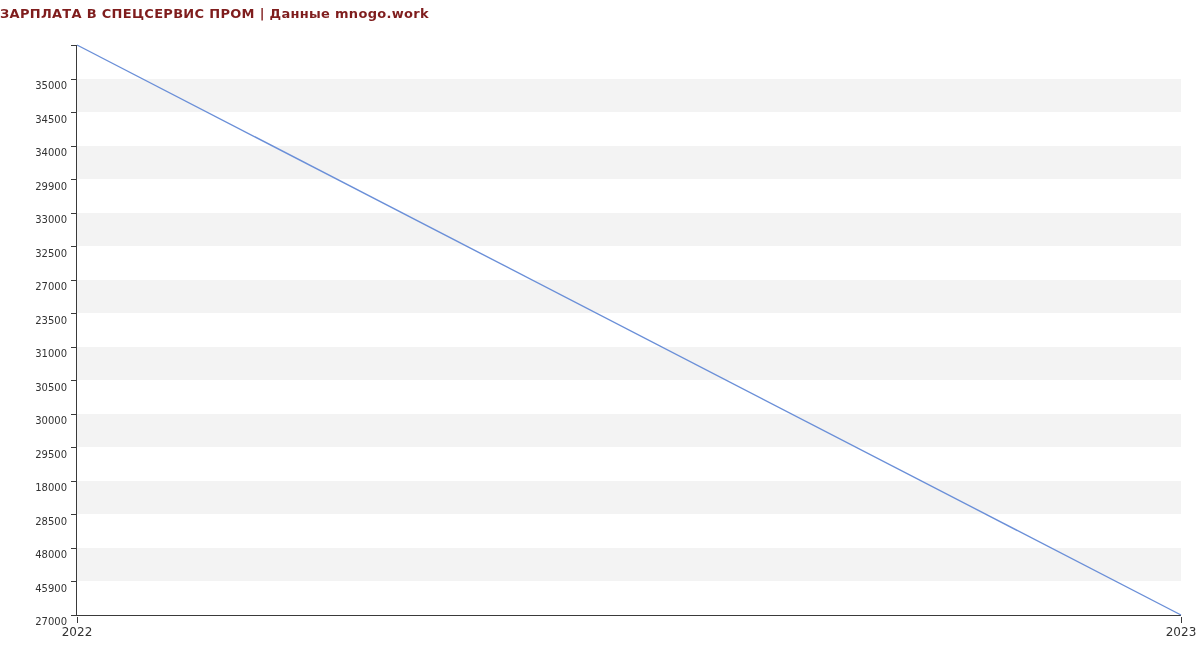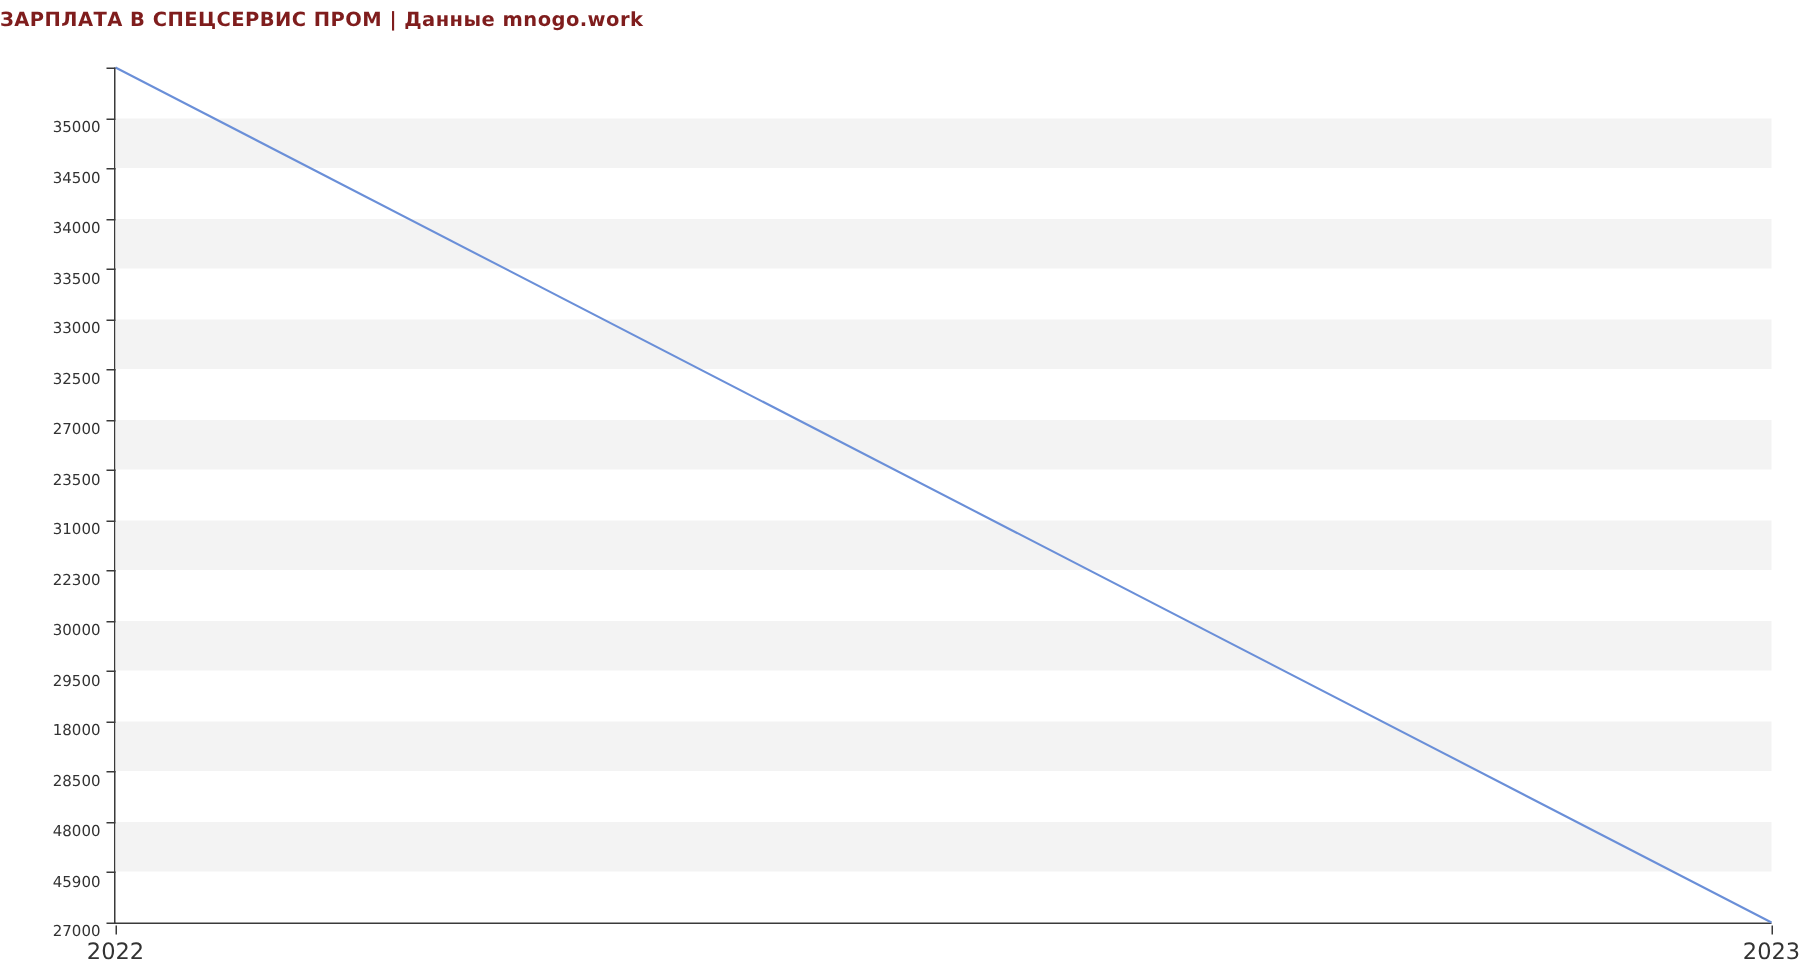--- a/index.html
+++ b/index.html
@@ -79,21 +79,21 @@
     top: 1px;
     width: 1px;
     height: 6px;
     background: #3a3a3a;
   }
   .xtick .label {
     position: absolute;
     top: 9px;
     left: 0;
     transform: translateX(-50%);
-    font-size: 15px;
+    font-size: 12px;
     color: #333333;
   }
   svg.line-layer {
     position: absolute;
     left: 0;
     top: 0;
     width: 100%;
     height: 100%;
     overflow: visible;
   }
@@ -143,21 +143,21 @@
       <div class="ytick" style="top: 368.824px;">
         <div class="mark"></div>
         <div class="label">29500</div>
       </div>
       <div class="ytick" style="top: 335.294px;">
         <div class="mark"></div>
         <div class="label">30000</div>
       </div>
       <div class="ytick" style="top: 301.765px;">
         <div class="mark"></div>
-        <div class="label">22300</div>
+        <div class="label">30500</div>
       </div>
       <div class="ytick" style="top: 268.235px;">
         <div class="mark"></div>
         <div class="label">31000</div>
       </div>
       <div class="ytick" style="top: 234.706px;">
         <div class="mark"></div>
         <div class="label">23500</div>
       </div>
       <div class="ytick" style="top: 201.176px;">
@@ -167,21 +167,21 @@
       <div class="ytick" style="top: 167.647px;">
         <div class="mark"></div>
         <div class="label">32500</div>
       </div>
       <div class="ytick" style="top: 134.118px;">
         <div class="mark"></div>
         <div class="label">33000</div>
       </div>
       <div class="ytick" style="top: 100.588px;">
         <div class="mark"></div>
-        <div class="label">33500</div>
+        <div class="label">29900</div>
       </div>
       <div class="ytick" style="top: 67.0588px;">
         <div class="mark"></div>
         <div class="label">34000</div>
       </div>
       <div class="ytick" style="top: 33.5294px;">
         <div class="mark"></div>
         <div class="label">34500</div>
       </div>
       <div class="ytick" style="top: 0px;">

